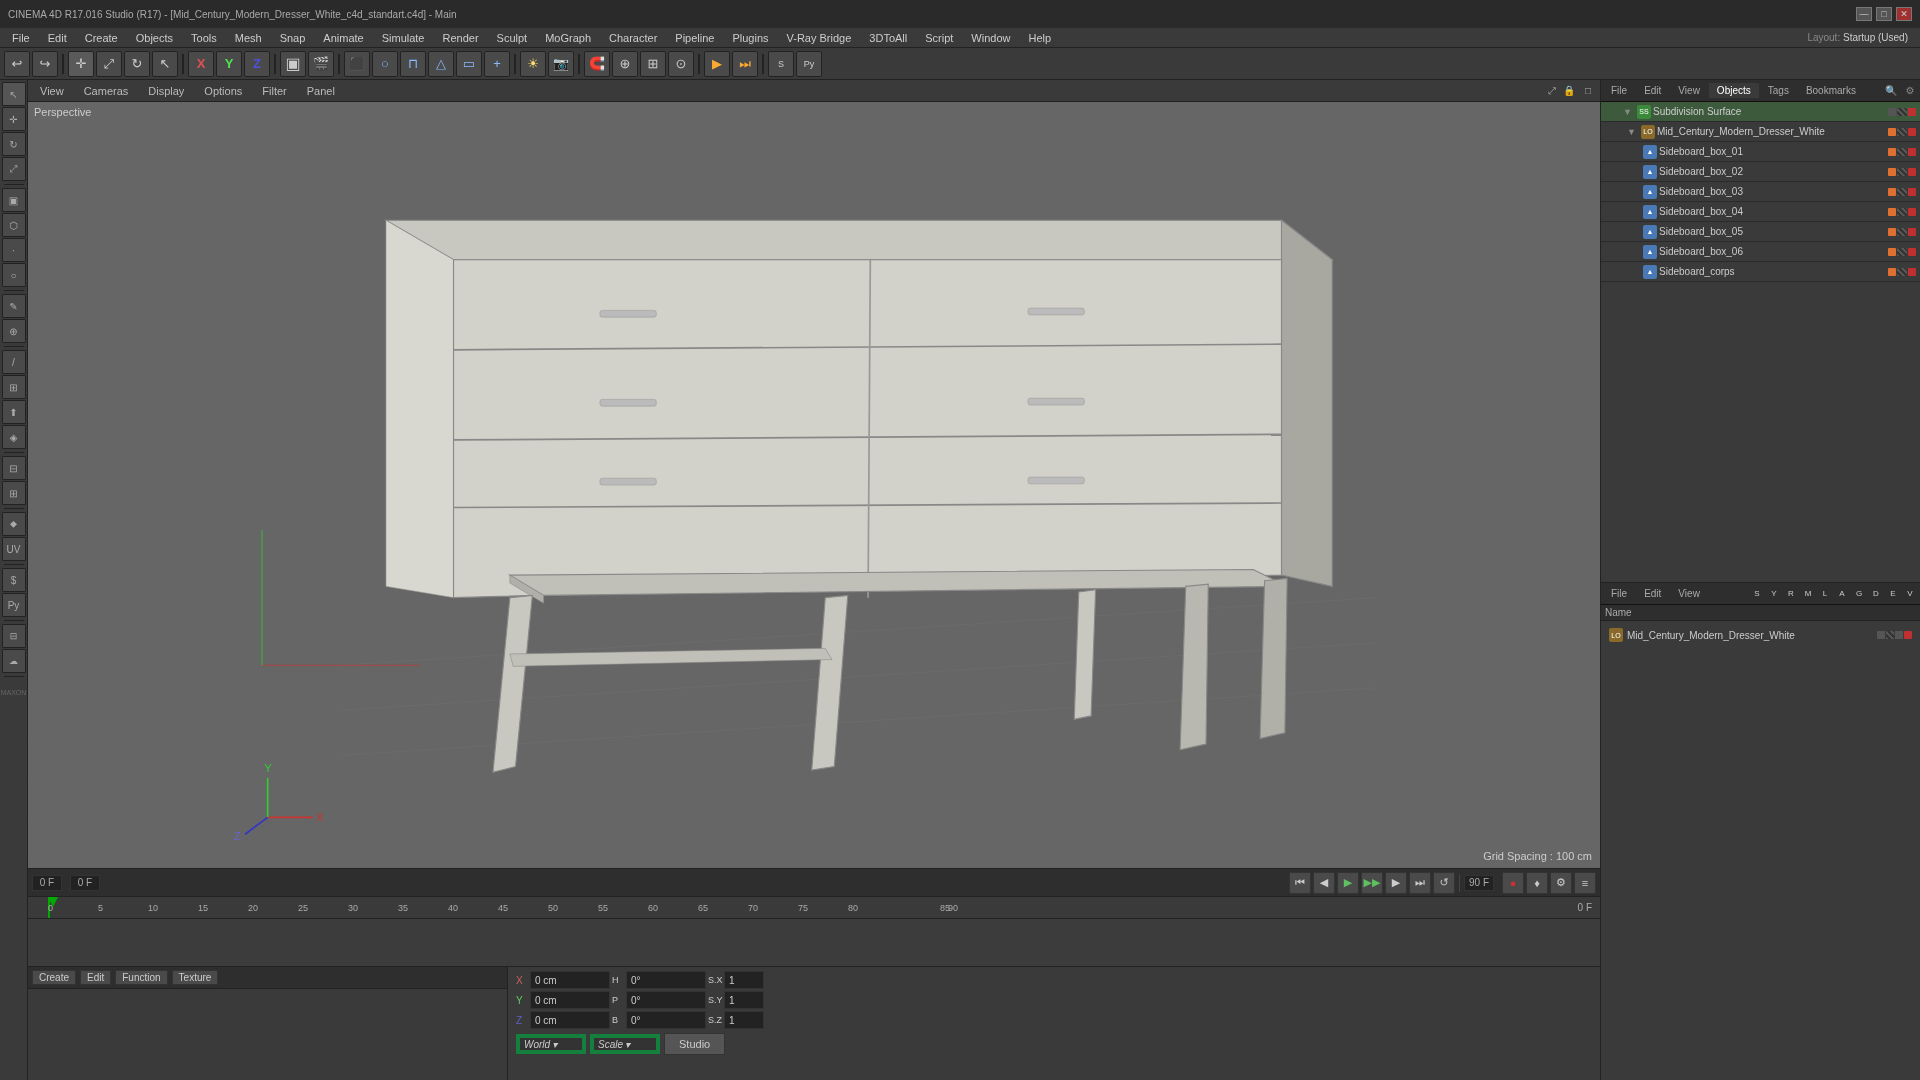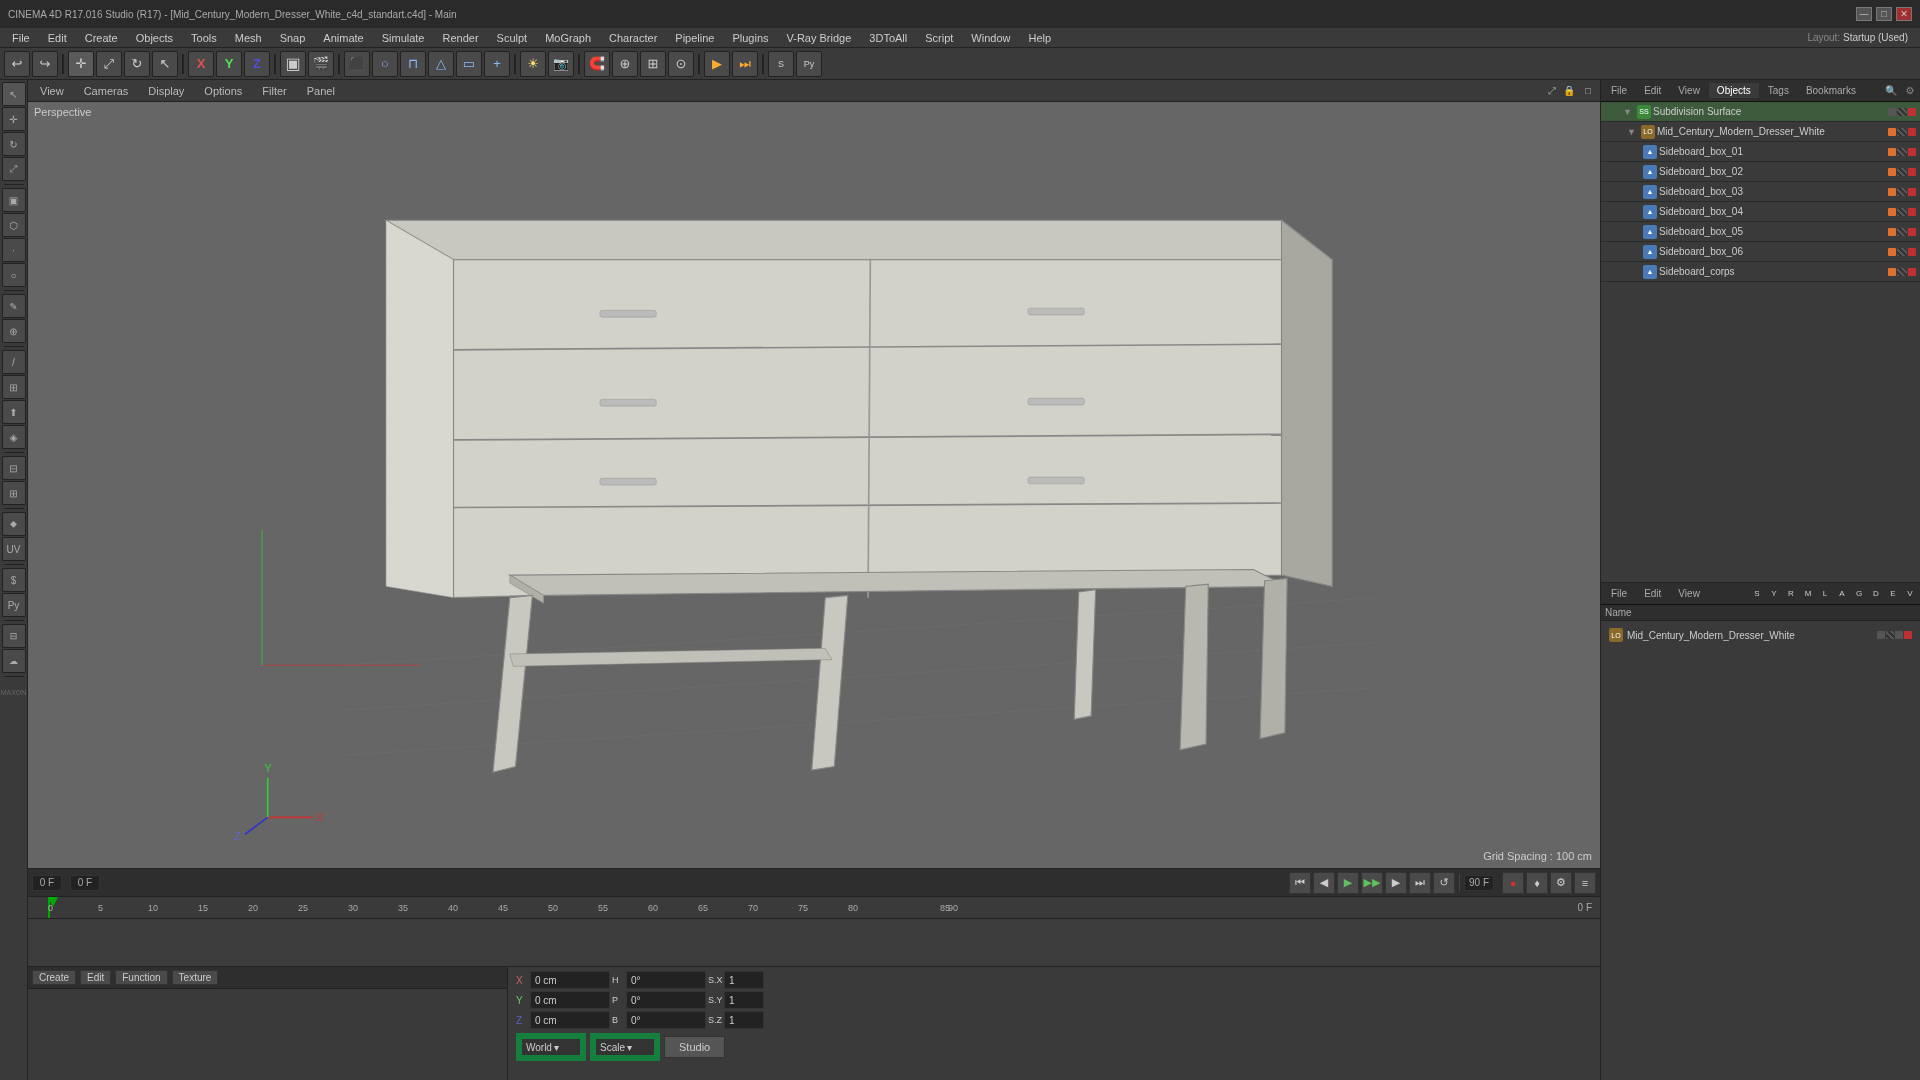--- a/index.html
+++ b/index.html
@@ -81,21 +81,21 @@
       width: 480px; background: #3a3a3a; border-right: 1px solid #222; display: flex; flex-direction: column;
     }
     .panel-toolbar { height: 22px; background: #2e2e2e; display: flex; align-items: center; padding: 0 4px; gap: 4px; border-bottom: 1px solid #222; }
     .panel-btn { padding: 1px 6px; background: #4a4a4a; border: 1px solid #333; color: #ccc; font-size: 10px; cursor: pointer; }
     .material-content { flex: 1; display: flex; align-items: center; padding: 4px; gap: 4px; }
     .mat-thumb { width: 50px; height: 50px; background: #b0a090; border: 1px solid #333; display: flex; align-items: flex-end; justify-content: center; padding-bottom: 2px; font-size: 8px; color: #333; }
     #transform-panel {
       flex: 1; background: #3a3a3a; display: flex; flex-direction: column;
     }
     .tf-field { height: 18px; background: #222; border: 1px solid #333; color: #ccc; font-size: 10px; padding: 0 4px; display: flex; align-items: center; }
-    .tf-select { height: 28px; background: #333; border: 6px solid #15803d; color: #ccc; font-size: 10px; padding: 0 4px; display: flex; align-items: center; gap: 2px; cursor: pointer; min-width: 70px; }
+    .tf-select { height: 20px; background: #333; border: 4px solid #15803d; color: #ccc; font-size: 10px; padding: 0 4px; display: flex; align-items: center; gap: 2px; cursor: pointer; min-width: 70px; font-style: italic; }
     .apply-btn { height: 22px; padding: 0 14px; background: #555; border: 1px solid #333; color: #ccc; font-size: 11px; cursor: pointer; display: flex; align-items: center; justify-content: center; }
 
     
     #right-panel {
       width: 320px; background: #3a3a3a; border-left: 1px solid #222; display: flex; flex-direction: column;
     }
     #right-top {
       height: 50%; border-bottom: 1px solid #222; display: flex; flex-direction: column;
     }
     #right-bottom {

